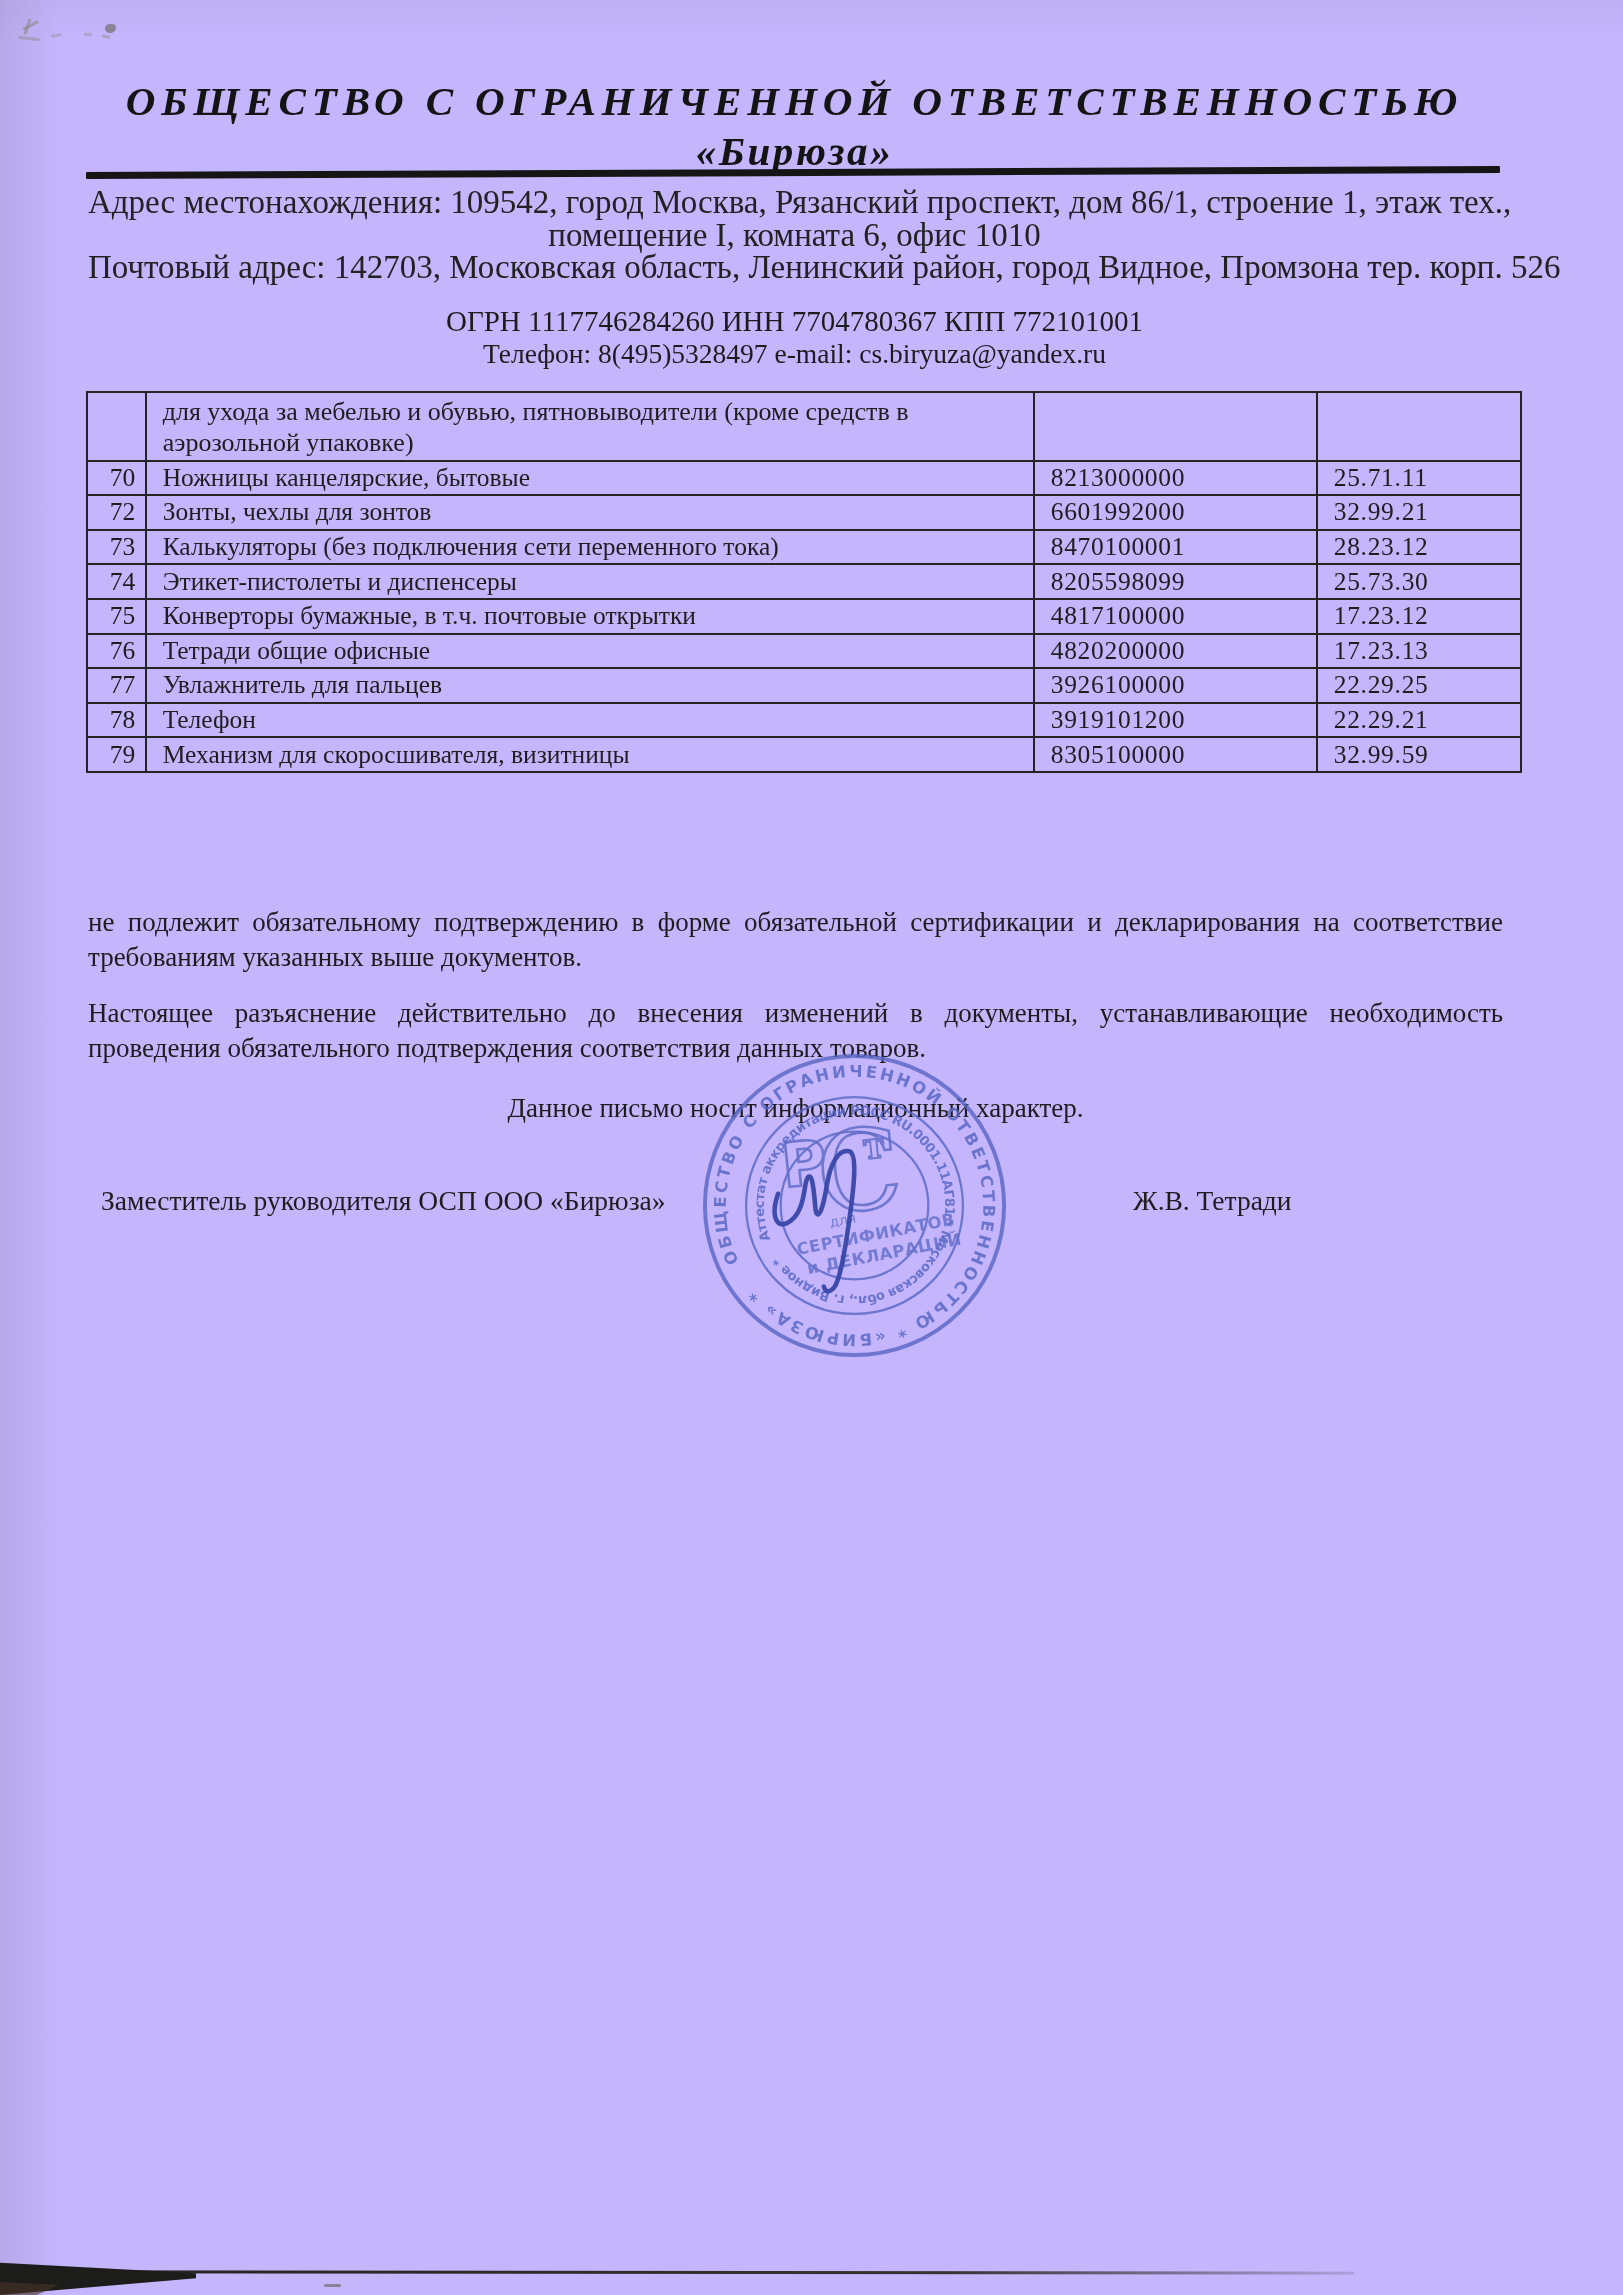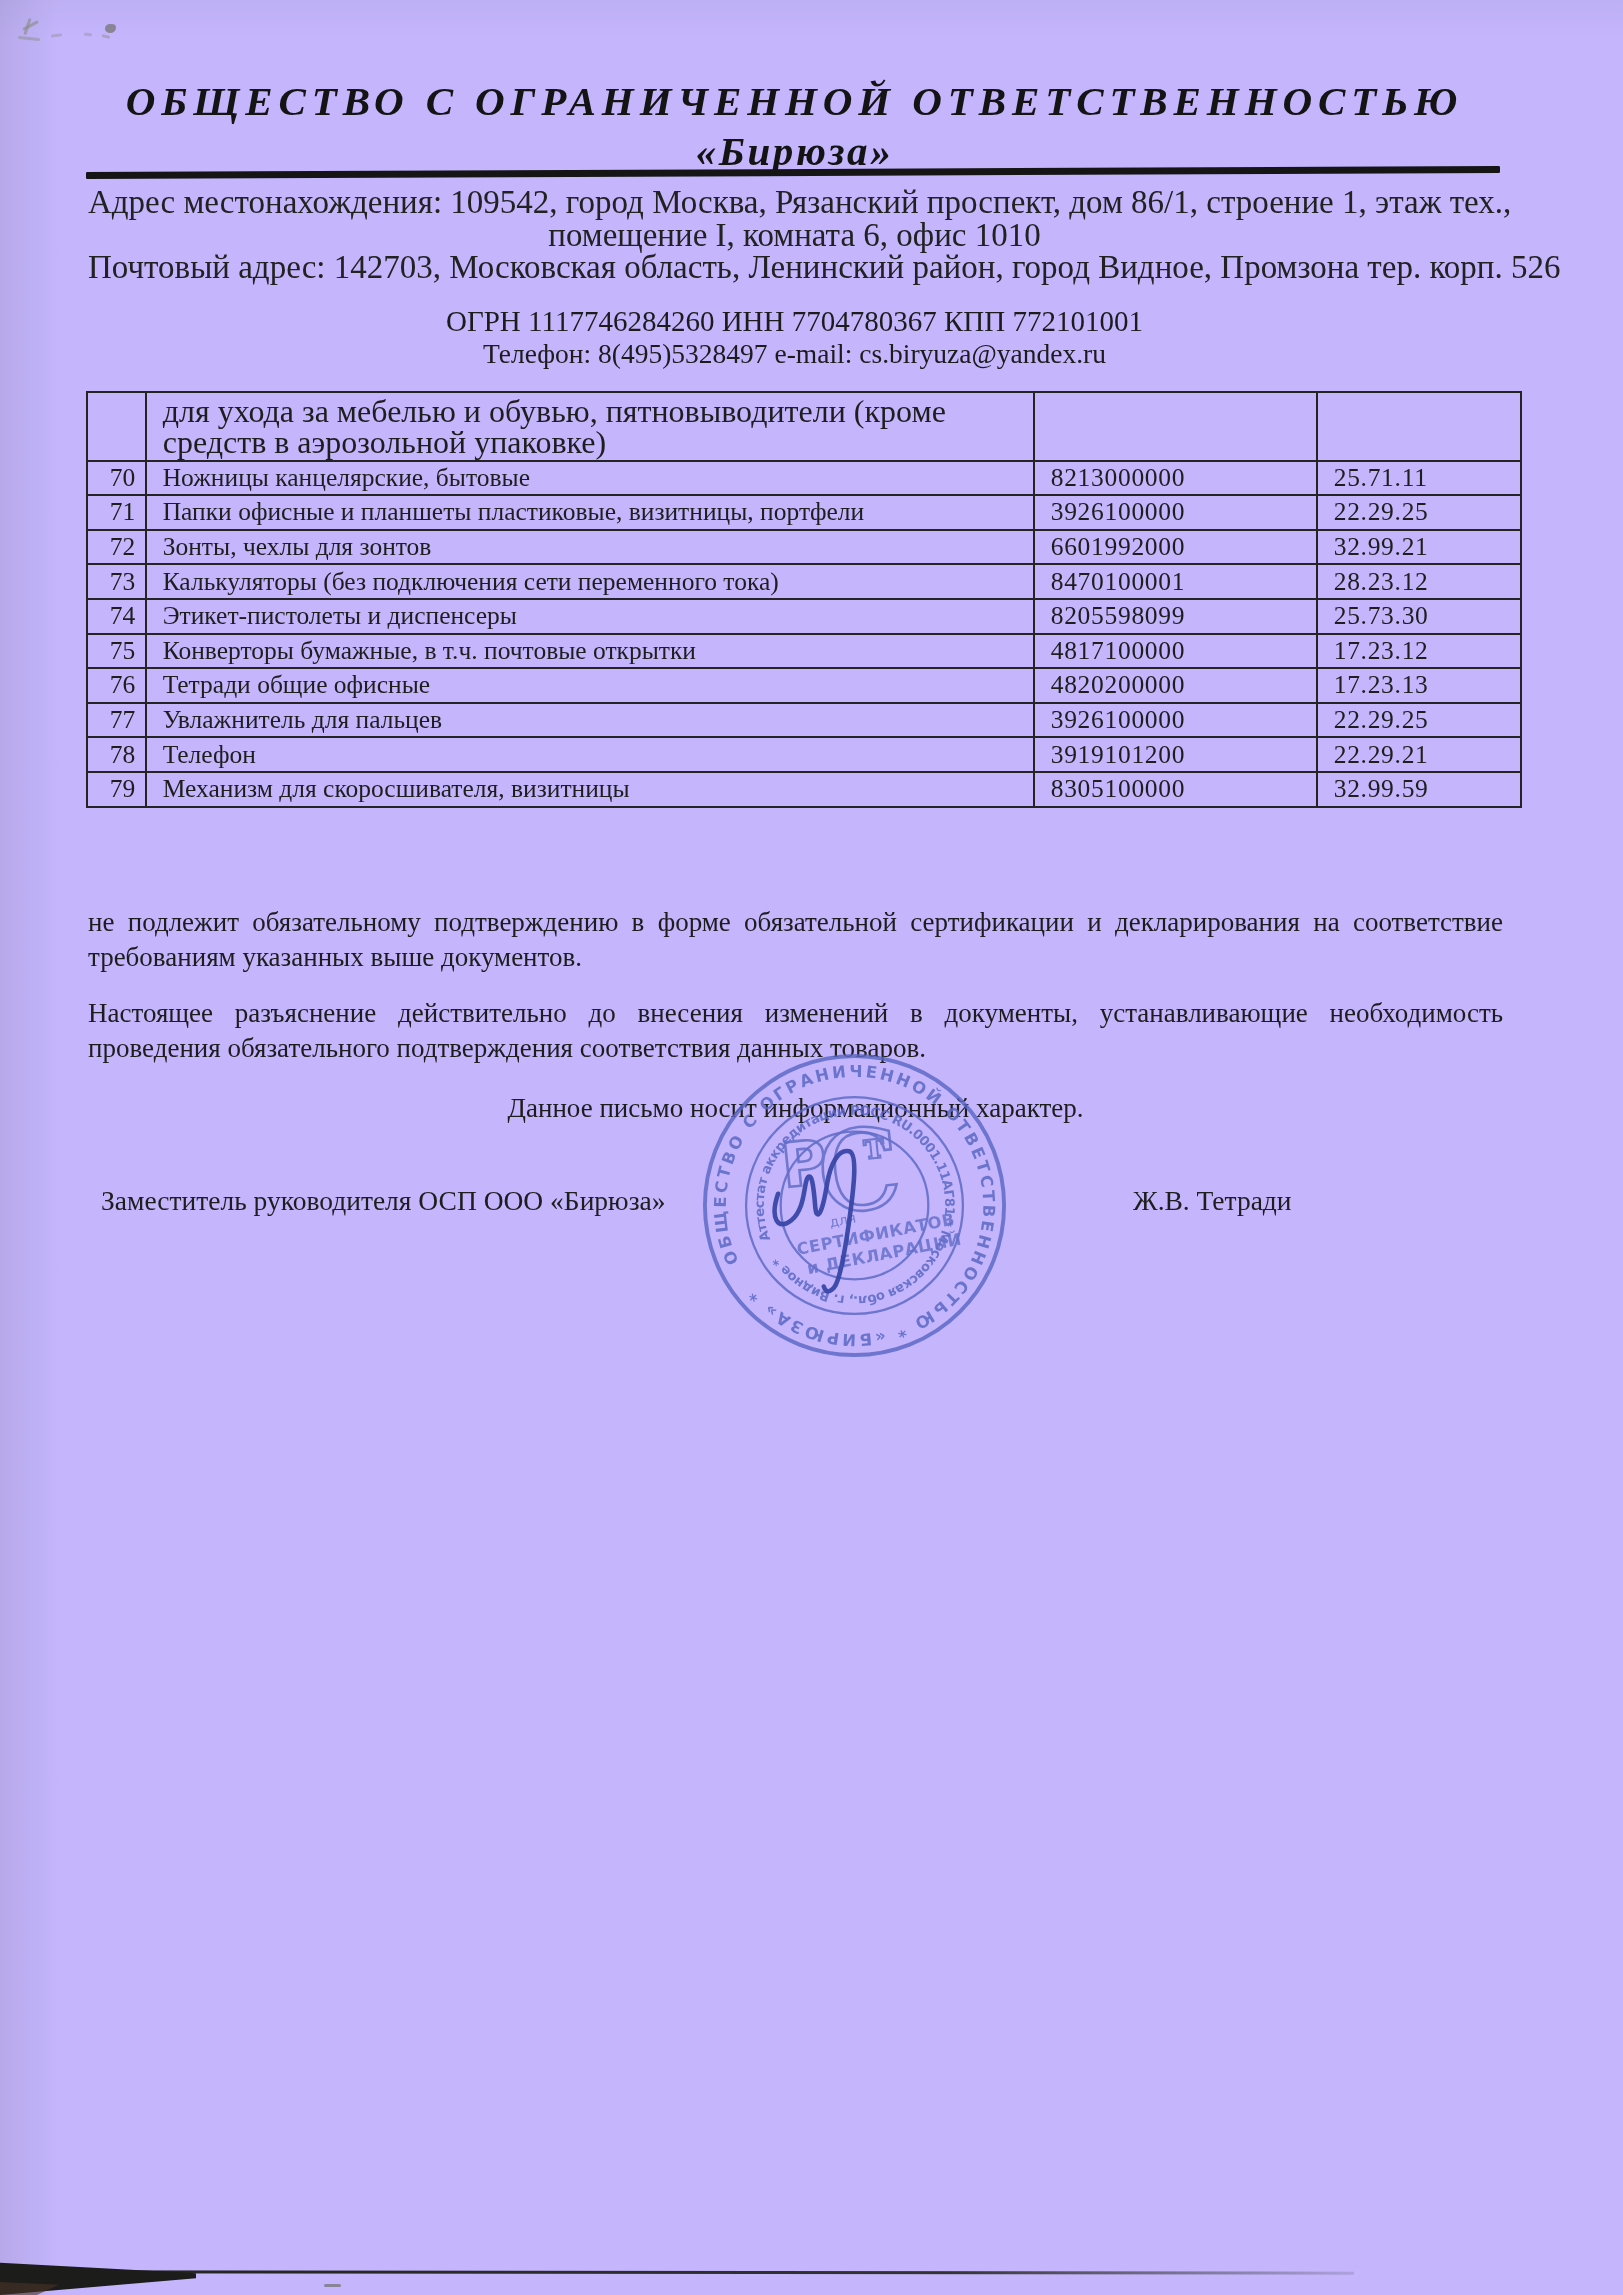--- a/index.html
+++ b/index.html
@@ -59,21 +59,21 @@
   }
   table.goods td{
     border:2.6px solid #242424;
     font-size:25.5px;line-height:30px;
     vertical-align:top;
     padding:1.3px 3.9px 1.3px 15.7px;
     overflow:hidden;white-space:nowrap;
   }
   table.goods tr{height:32px;}
   table.goods tr.cont-row{height:65px;}
-  table.goods tr.cont-row td{font-size:32px;line-height:31px;padding-top:3.3px;white-space:normal;margin-left:36px;}
+  table.goods tr.cont-row td{font-size:26px;line-height:31px;padding-top:3.3px;white-space:normal;margin-left:36px;}
   td.c-num{text-align:center;padding:1.3px 0 1.3px 0;}
   td.c-code{padding-left:18.3px;letter-spacing:0.7px;}
   td.c-okpd{padding-left:17px;letter-spacing:0.7px;}
 
   .para{
     position:absolute;left:0;width:1415px;
     font-size:27px;line-height:35px;
     text-align:justify;color:#1d1d1d;
   }
   .p1{top:905px;} .p2{top:996px;} .p3{top:1091px;text-align:center;}
@@ -141,26 +141,20 @@
           <td class="c-code"></td>
           <td class="c-okpd"></td>
         </tr>
       <tr>
             <td class="c-num">70</td>
             <td class="c-name">Ножницы канцелярские, бытовые</td>
             <td class="c-code">8213000000</td>
             <td class="c-okpd">25.71.11</td>
           </tr>
           <tr>
-            <td class="c-num">71</td>
-            <td class="c-name">Папки офисные и планшеты пластиковые, визитницы, портфели</td>
-            <td class="c-code">3926100000</td>
-            <td class="c-okpd">22.29.25</td>
-          </tr>
-          <tr>
             <td class="c-num">72</td>
             <td class="c-name">Зонты, чехлы для зонтов</td>
             <td class="c-code">6601992000</td>
             <td class="c-okpd">32.99.21</td>
           </tr>
           <tr>
             <td class="c-num">73</td>
             <td class="c-name">Калькуляторы (без подключения сети переменного тока)</td>
             <td class="c-code">8470100001</td>
             <td class="c-okpd">28.23.12</td>

